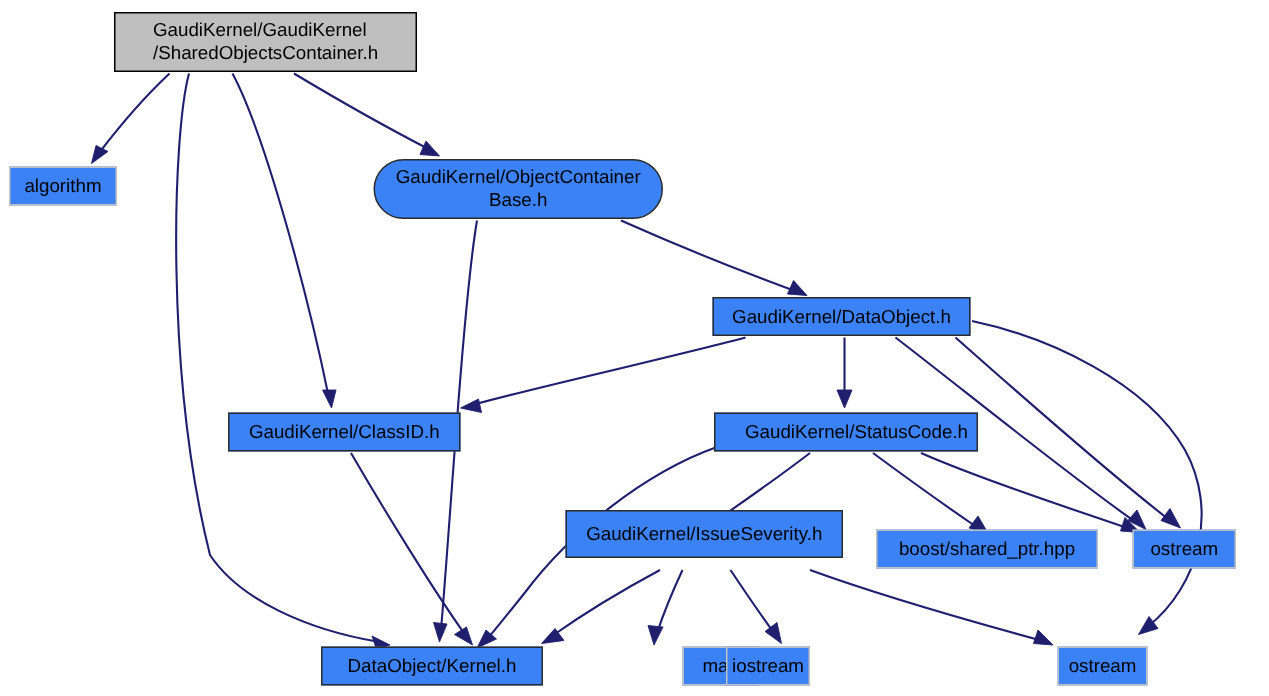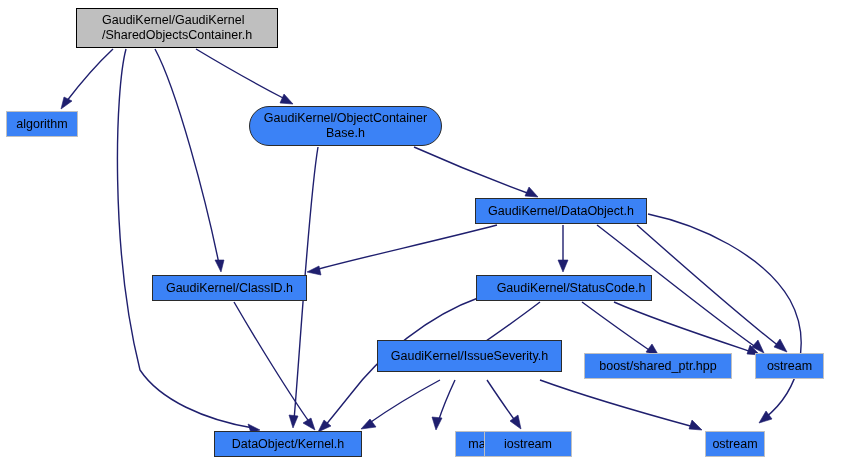--- a/index.html
+++ b/index.html
@@ -117,17 +117,17 @@
       <div class="node proj" style="left: 249px; top: 106px; width: 193px; height: 40px; border-radius: 20px;">GaudiKernel/ObjectContainer
 Base.h</div>
       <div class="node proj" style="left: 475px; top: 198px; width: 172px; height: 26px;">GaudiKernel/DataObject.h</div>
       <div class="node proj" style="left: 152px; top: 275px; width: 155px; height: 26px;">GaudiKernel/ClassID.h</div>
       <div class="node proj" style="left: 476px; top: 275px; width: 176px; height: 26px; padding-left: 14px;">GaudiKernel/StatusCode.h</div>
       <div class="node proj" style="left: 377px; top: 340px; width: 185px; height: 32px;">GaudiKernel/IssueSeverity.h</div>
       <div class="node sys" style="left: 584px; top: 353px; width: 148px; height: 26px;">boost/shared_ptr.hpp</div>
       <div class="node sys" style="left: 755px; top: 353px; width: 69px; height: 26px;">ostream</div>
       <div class="node proj" style="left: 214px; top: 431px; width: 148px; height: 26px;">DataObject/Kernel.h</div>
       <div class="node sys" style="left: 412px; top: 431px; width: 51px; height: 26px; margin-left: 43px;">map</div>
-      <div class="node sys" style="left: 484px; top: 431px; width: 88px; height: 26px;">iostream</div>
+      <div class="node sys" style="left: 484px; top: 431px; width: 56px; height: 26px;">iostream</div>
       <div class="node sys" style="left: 705px; top: 431px; width: 60px; height: 26px;">ostream</div>
     </div>
 
 </div>
 
 </body></html>

